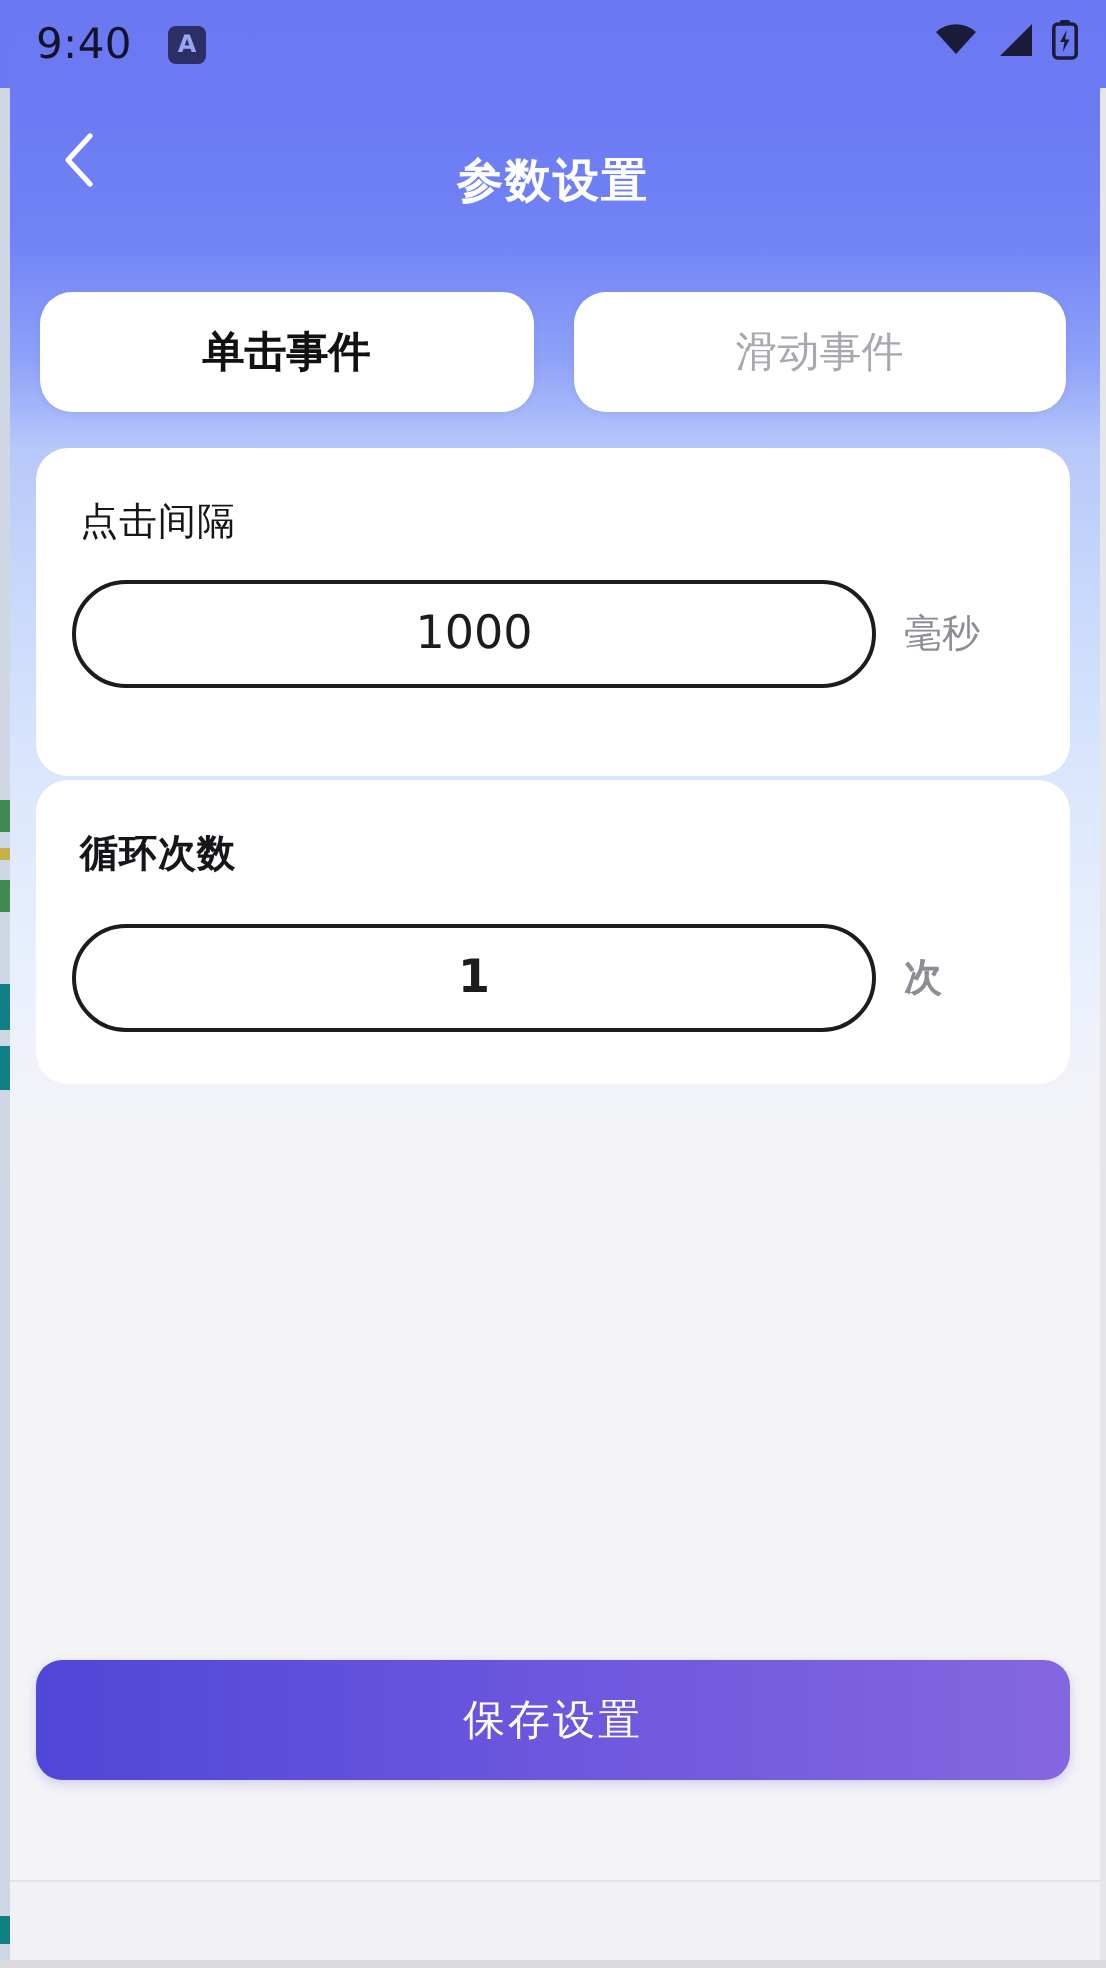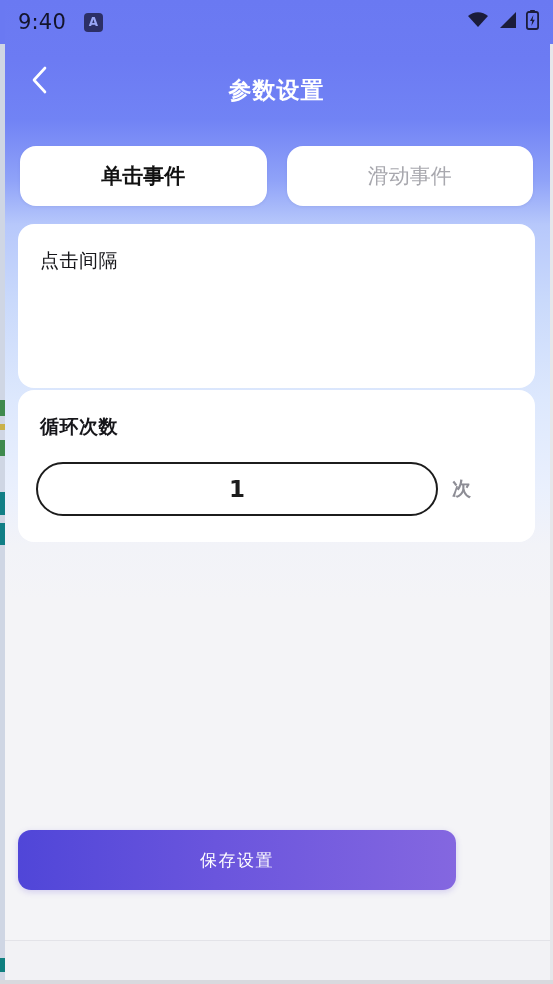--- a/index.html
+++ b/index.html
@@ -179,25 +179,25 @@
   }
   .field-unit {
     font-size:19px;
     color:#8d8d95;
     white-space:nowrap;
   }
 
   
   #save-button {
     position:absolute; left:18px; top:830px;
-    width:438px; height:60px;
+    width:517px; height:60px;
     border-radius:13px;
     background:linear-gradient(90deg,#5046d8 0%,#6a55dd 45%,#8467e0 100%);
     display:flex; align-items:center; justify-content:center;
-    font-size:17px;
+    font-size:21px;
     color:#ffffff;
     letter-spacing:1.5px;
     z-index:20;
     box-shadow:0 2px 6px rgba(90,70,210,0.22);
   }
 </style>
 </head>
 <body>
 
 <div id="phone">
@@ -238,20 +238,24 @@
     <div id="page-title">参数设置</div>
   </div>
 
   <div id="tabs">
     <div class="tab active">单击事件</div>
     <div class="tab inactive">滑动事件</div>
   </div>
 
   <div class="card" id="card-interval">
     <div class="card-label">点击间隔</div>
+    <div class="field-row">
+      <div class="field-input" placeholder="1000">1000</div>
+      <div class="field-unit">毫秒</div>
+    </div>
   </div>
 
   <div class="card" id="card-loop">
     <div class="card-label">循环次数</div>
     <div class="field-row">
       <div class="field-input" placeholder="1">1</div>
       <div class="field-unit">次</div>
     </div>
   </div>
 

